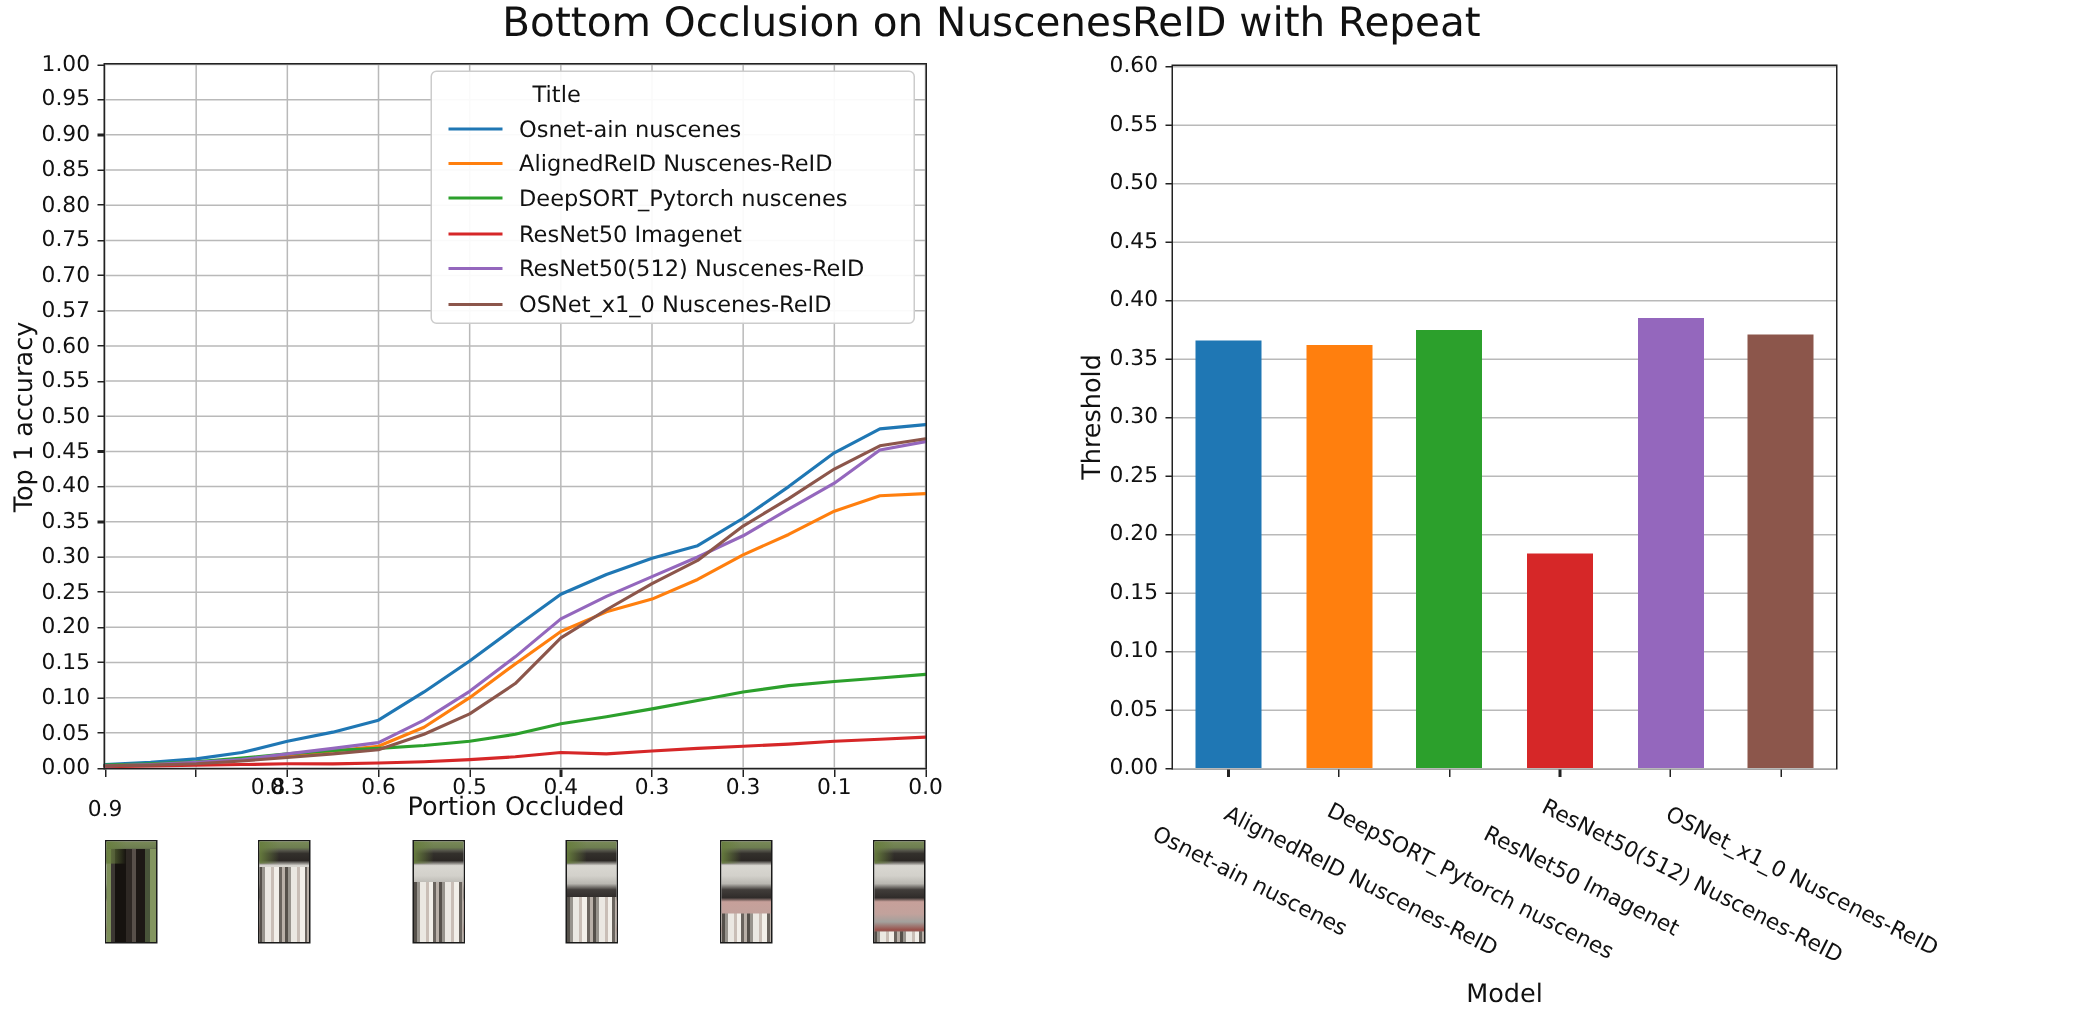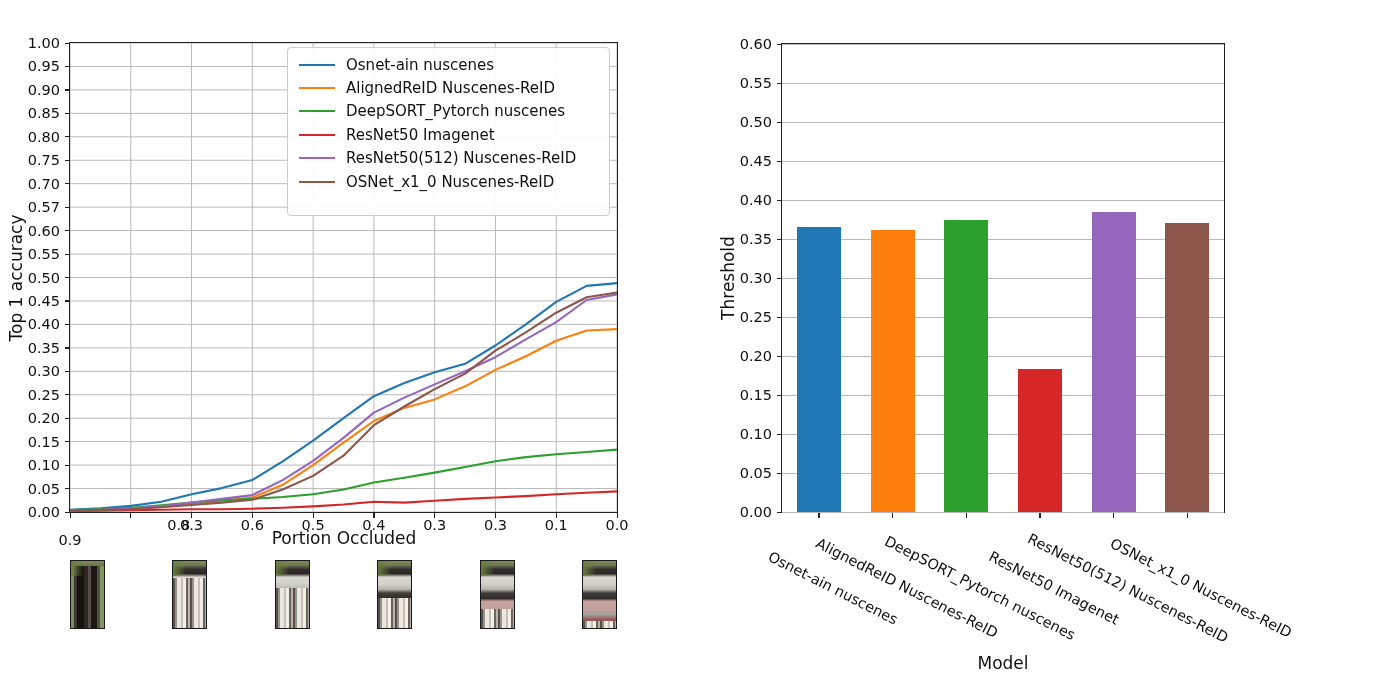--- a/index.html
+++ b/index.html
@@ -50,20 +50,21 @@
       #55504a 0 2px, #97938c 2px 4px, #ebe8e2 4px 8px, #c9beb6 8px 10px,
       #f2efe9 10px 13px, #6a645e 13px 15px, #b9b0a8 15px 17px);}
   .streak-a{background:repeating-linear-gradient(90deg,
       #7d8f5a 0 3px, #3c3733 3px 6px, #16120f 6px 13px, #2e2824 13px 17px,
       #58504a 17px 20px, #1d1815 20px 26px, #49543a 26px 29px, #83955f 29px 33px);}
 </style>
 </head>
 <body>
 
 <div id="figure">
+  <div class="fig-title">Bottom Occlusion on NuscenesReID with Repeat</div>
 
   <svg id="left-svg" class="plot-svg" viewBox="0 0 1387 686">
       <line x1="70" x2="617" y1="512" y2="512" stroke="#b9b9b9" stroke-width="1"></line>
       <line x1="70" x2="617" y1="488.55" y2="488.55" stroke="#b9b9b9" stroke-width="1"></line>
       <line x1="70" x2="617" y1="465.1" y2="465.1" stroke="#b9b9b9" stroke-width="1"></line>
       <line x1="70" x2="617" y1="441.65" y2="441.65" stroke="#b9b9b9" stroke-width="1"></line>
       <line x1="70" x2="617" y1="418.2" y2="418.2" stroke="#b9b9b9" stroke-width="1"></line>
       <line x1="70" x2="617" y1="394.75" y2="394.75" stroke="#b9b9b9" stroke-width="1"></line>
       <line x1="70" x2="617" y1="371.3" y2="371.3" stroke="#b9b9b9" stroke-width="1"></line>
       <line x1="70" x2="617" y1="347.85" y2="347.85" stroke="#b9b9b9" stroke-width="1"></line>
@@ -227,20 +228,21 @@
       <div class="tickmark" style="left: 1186.67px; top: 513px; width: 1.2px; height: 5px;"></div>
       <div class="rot-label" style="left: 1201.17px; top: 588px;">OSNet_x1_0 Nuscenes-ReID</div>
     </div>
 
   <div class="axis-label hlabel" style="left:344px;top:528px;">Portion Occluded</div>
   <div class="axis-label vlabel" style="left:16px;top:278px;">Top 1 accuracy</div>
   <div class="axis-label hlabel" style="left:1003px;top:653px;">Model</div>
   <div class="axis-label vlabel" style="left:728px;top:278px;">Threshold</div>
 
   <div class="legend">
+    <div class="legend-title">Title</div>
     <div id="legend-rows">
         <div class="legend-row">
           <div class="legend-swatch" style="border-top-color: rgb(31, 119, 180);"></div>
           <div>Osnet-ain nuscenes</div>
         </div>
         <div class="legend-row">
           <div class="legend-swatch" style="border-top-color: rgb(255, 127, 14);"></div>
           <div>AlignedReID Nuscenes-ReID</div>
         </div>
         <div class="legend-row">

